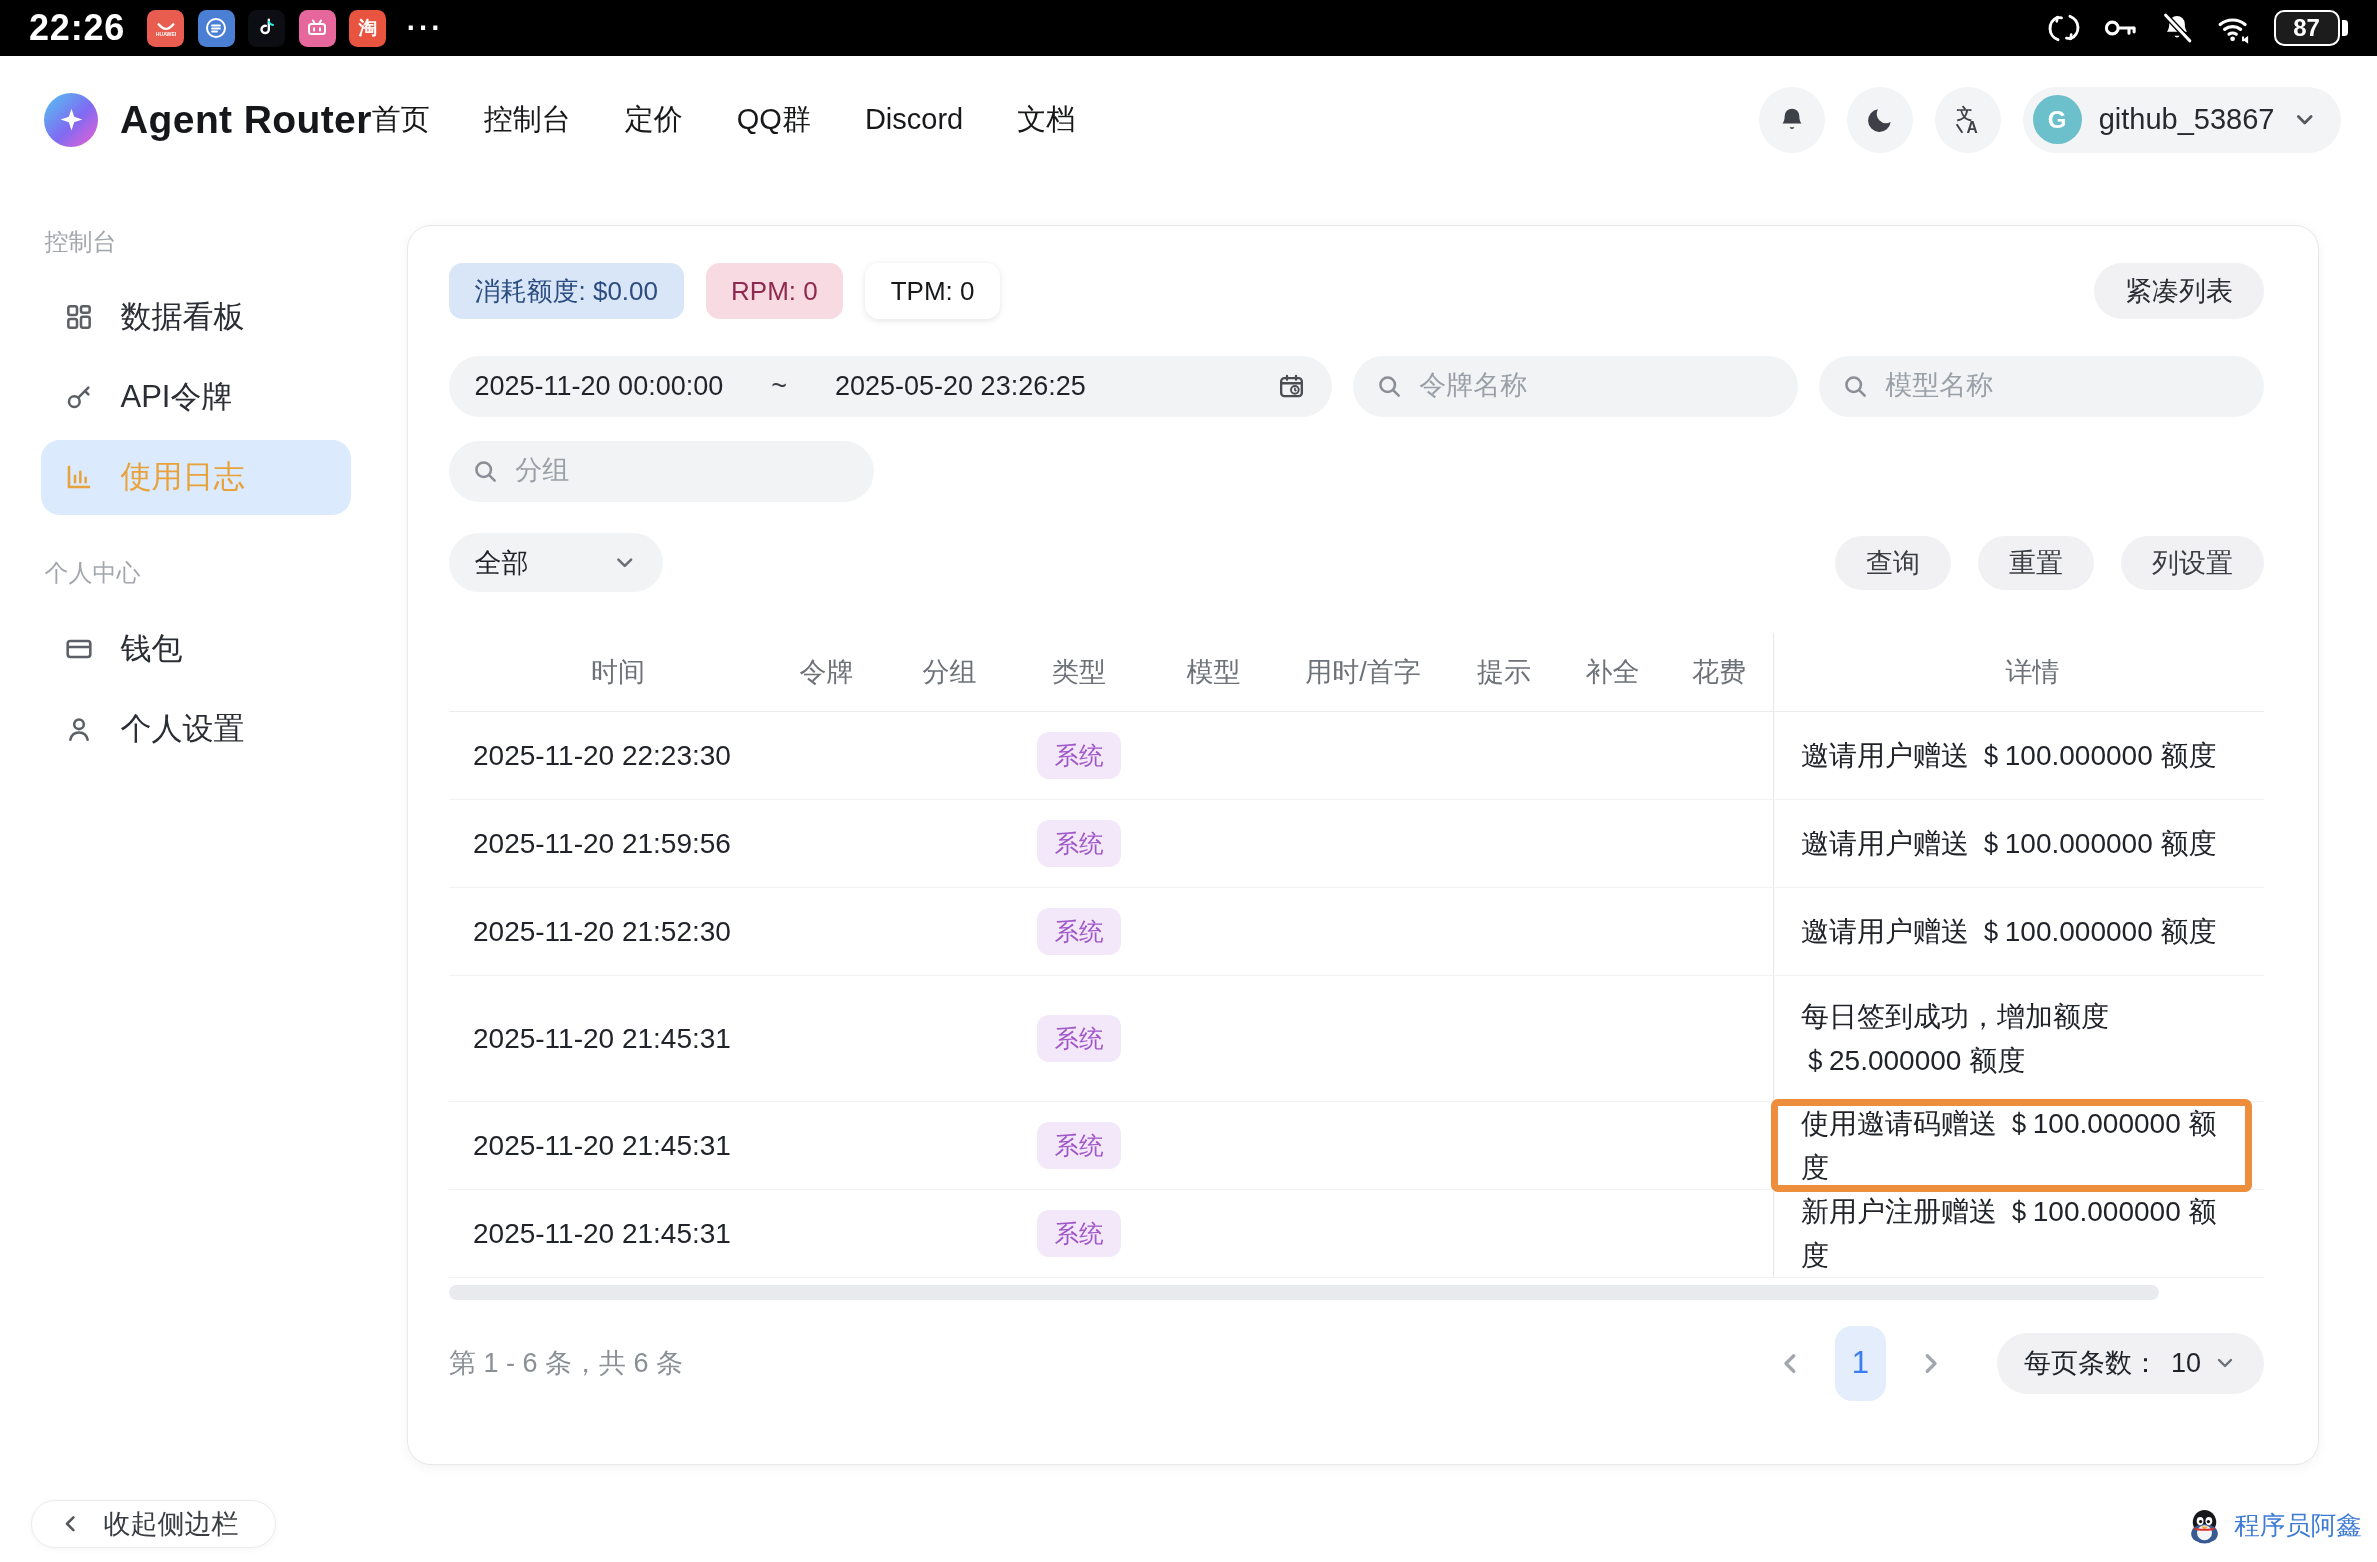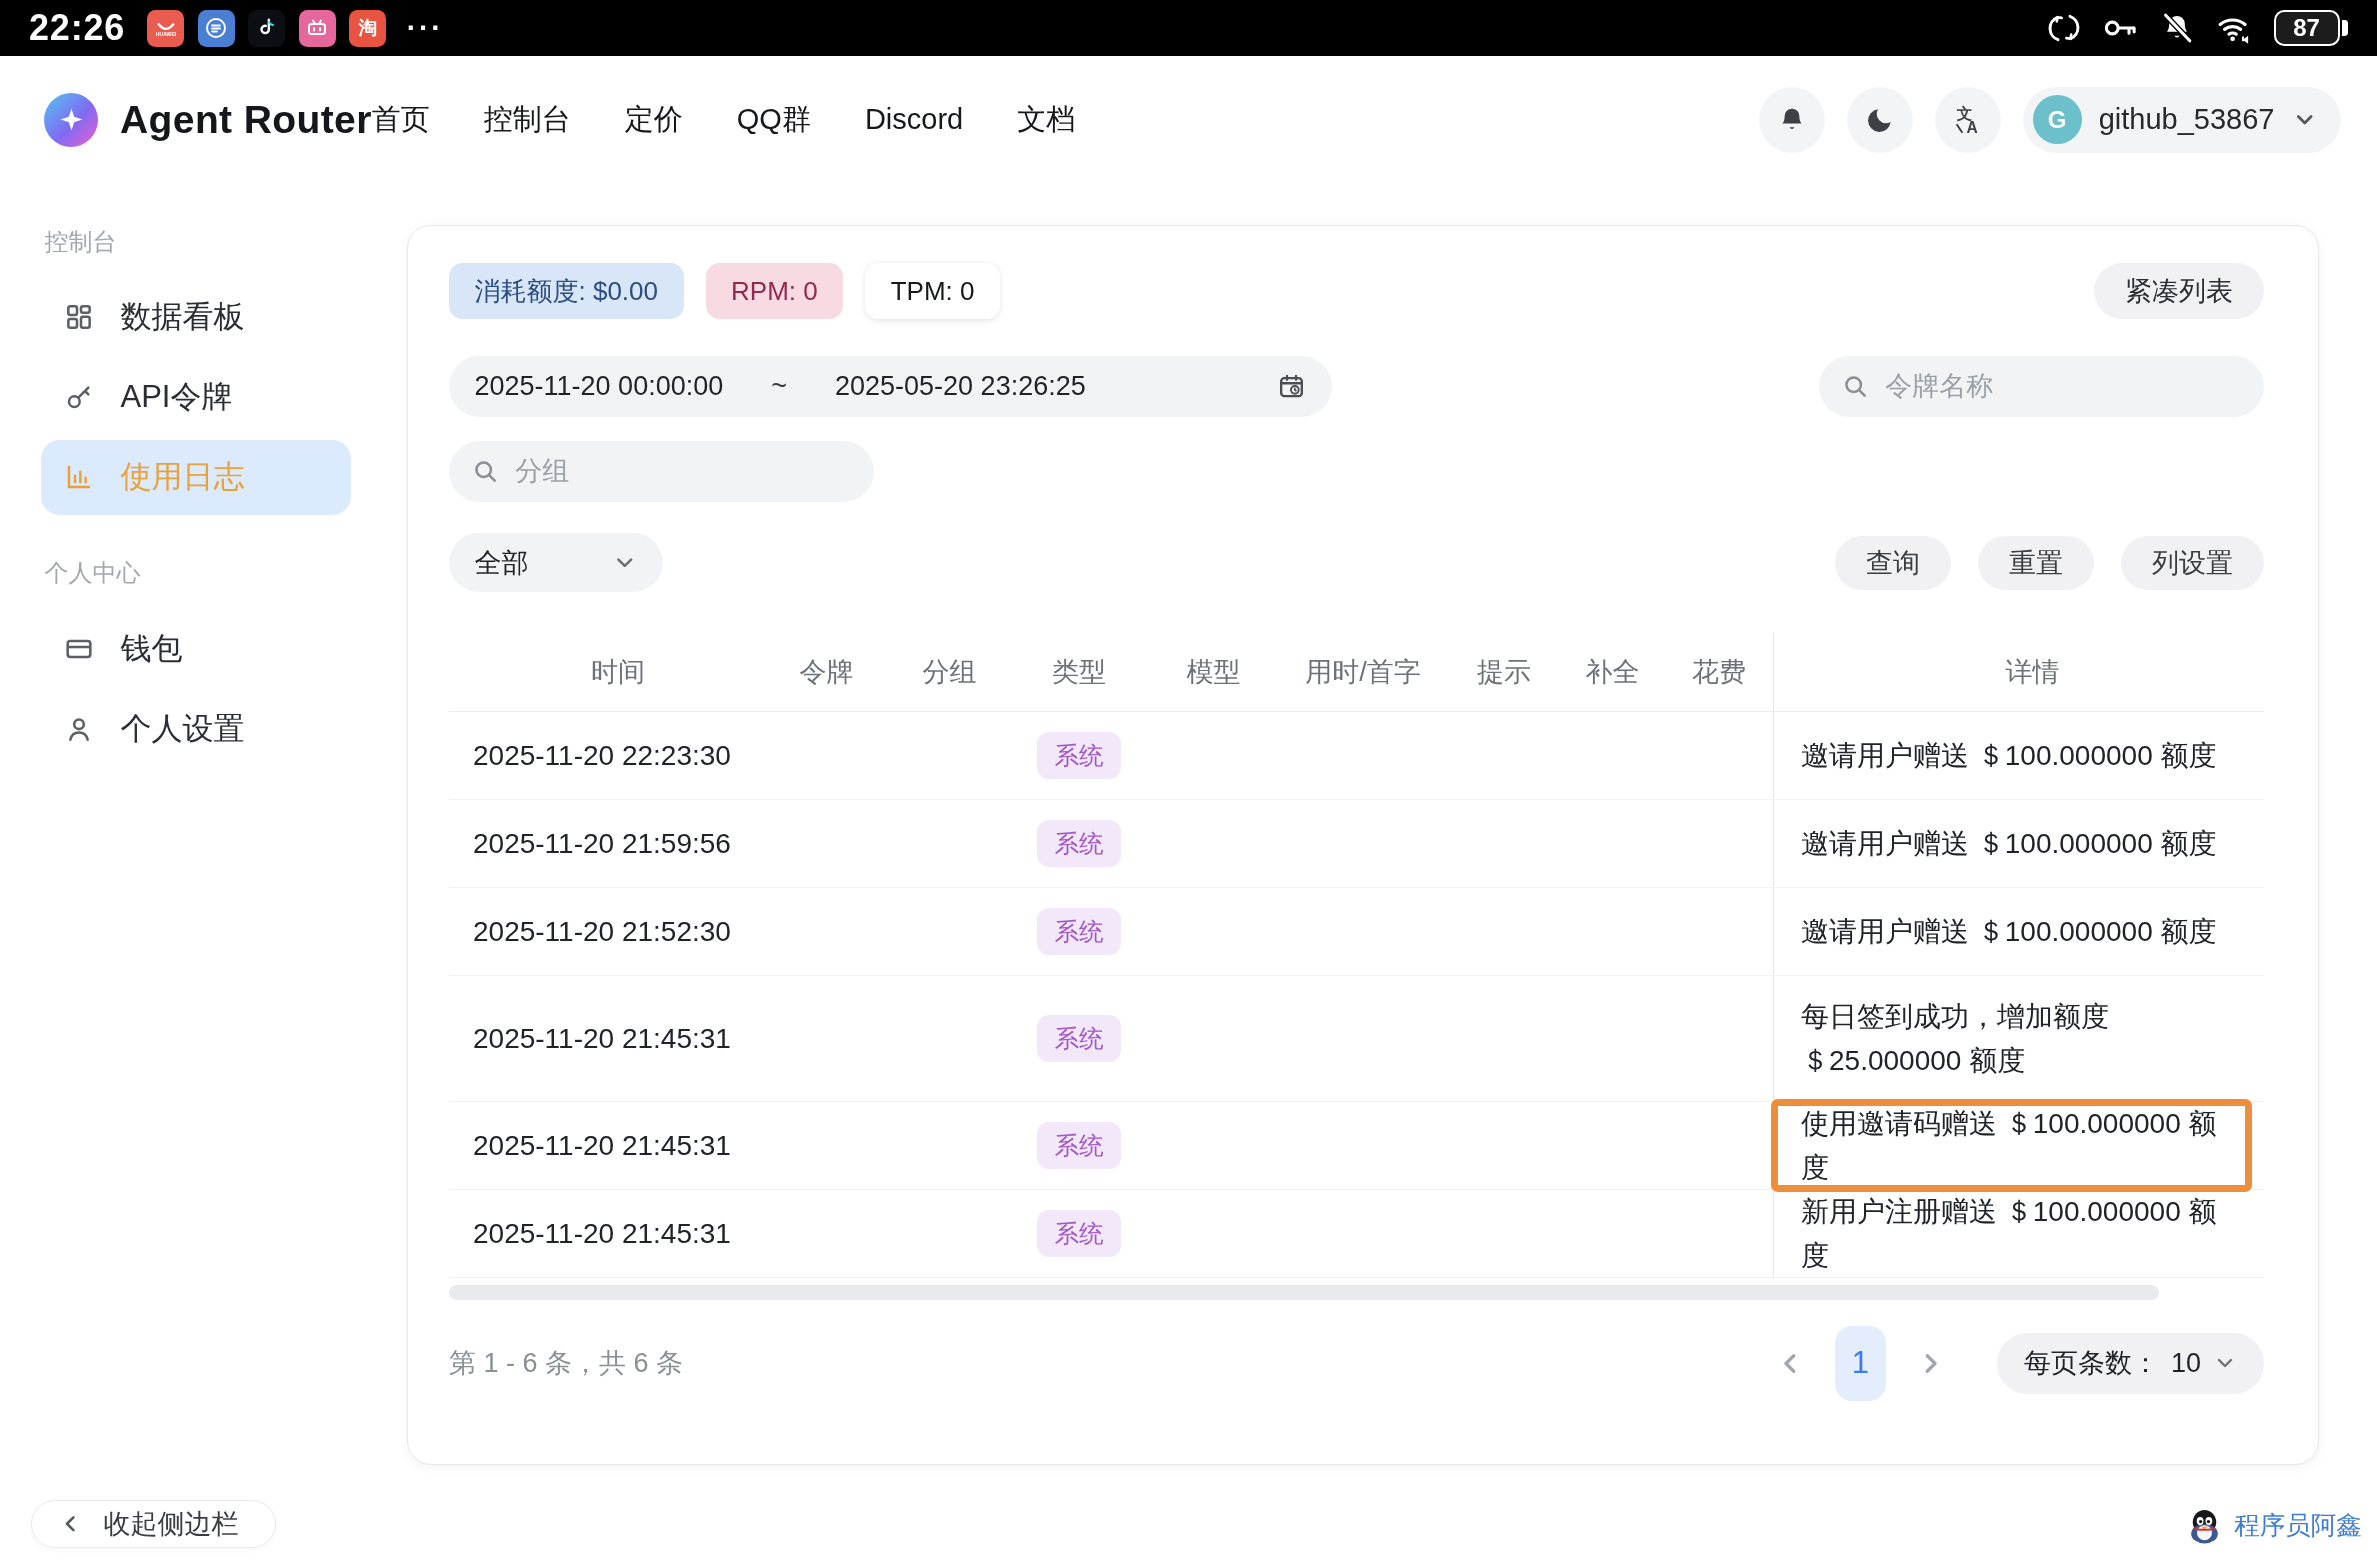--- a/index.html
+++ b/index.html
@@ -56,21 +56,21 @@
   .pill-btn { height:56px; border-radius:28px; background:#f1f1f3; display:flex; align-items:center; padding:0 31px; font-size:27px; color:#2a2d33; cursor:pointer; }
   .spacer { flex:1; }
 
   
   .filter-row { margin-top:37px; display:flex; align-items:center; justify-content:space-between; }
   .date-range { width:883px; height:61px; background:#f2f3f5; border-radius:31px; display:flex; align-items:center; padding:0 25.5px; font-size:27px; color:#1f2329; cursor:pointer; }
   .date-range .tilde { margin:0 48px; color:#3a3d42; }
   .date-range .cal { margin-left:auto; color:#4a4d52; }
   .search-box { width:445px; height:61px; background:#f2f3f5; border-radius:31px; display:flex; align-items:center; padding:0 22px; gap:15.3px; }
   .search-box svg { color:#8a8f97; flex:none; }
-  .search-box input { border:none; outline:none; background:transparent; font-size:27px; color:#a21caf; width:100%; font-family:Liberation Sans, sans-serif; }
+  .search-box input { border:none; outline:none; background:transparent; font-size:27px; color:#a21caf; width:100%; font-family:Liberation Mono, monospace; }
   .search-box input::placeholder { color:#9aa0a8; }
   .group-row { margin-top:24px; }
   .search-sm { width:425px; }
   .action-row { margin-top:31px; display:flex; align-items:center; }
   .select-pill { width:214px; height:59px; background:#f2f3f5; border-radius:30px; display:flex; align-items:center; padding:0 25.5px; font-size:27px; color:#1f2329; cursor:pointer; }
   .select-pill svg { margin-left:auto; color:#6b6f76; }
   .action-btns { margin-left:auto; display:flex; gap:27px; }
   .action-btns .pill-btn { height:54px; font-size:27px; color:#3a3d42; }
 
   
@@ -293,20 +293,27 @@
               </svg>
           </span>
         </div>
         <div class="search-box">
           <svg width="29" height="29" viewBox="0 0 24 24">
               <circle cx="10.5" cy="10.5" r="6" stroke="currentColor" stroke-width="2.1" fill="none"></circle>
               <path d="M15 15l4.6 4.6" stroke="currentColor" stroke-width="2.1" stroke-linecap="round"></path>
             </svg>
           <input type="text" placeholder="令牌名称" style="">
         </div>
+        <div class="search-box">
+          <svg width="29" height="29" viewBox="0 0 24 24">
+              <circle cx="10.5" cy="10.5" r="6" stroke="currentColor" stroke-width="2.1" fill="none"></circle>
+              <path d="M15 15l4.6 4.6" stroke="currentColor" stroke-width="2.1" stroke-linecap="round"></path>
+            </svg>
+          <input type="text" placeholder="模型名称" style="">
+        </div>
       </div>
 
       <div class="group-row">
         <div class="search-box search-sm">
           <svg width="29" height="29" viewBox="0 0 24 24">
               <circle cx="10.5" cy="10.5" r="6" stroke="currentColor" stroke-width="2.1" fill="none"></circle>
               <path d="M15 15l4.6 4.6" stroke="currentColor" stroke-width="2.1" stroke-linecap="round"></path>
             </svg>
           <input type="text" placeholder="分组" style="">
         </div>

